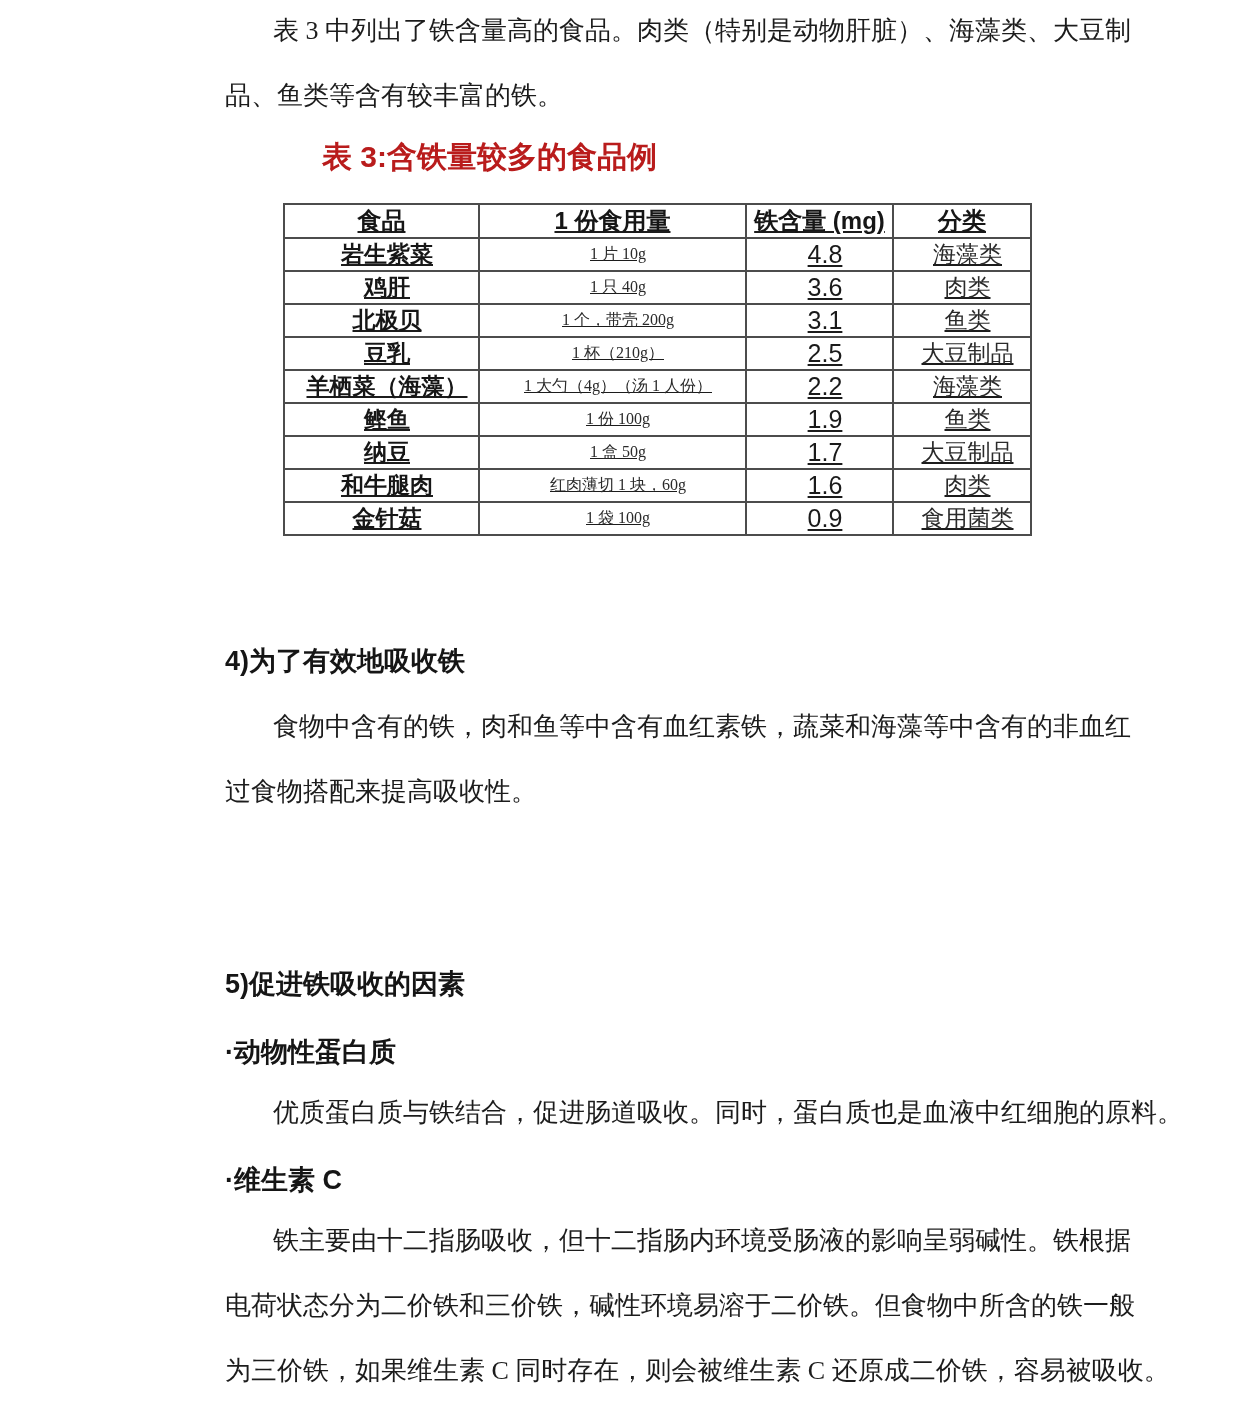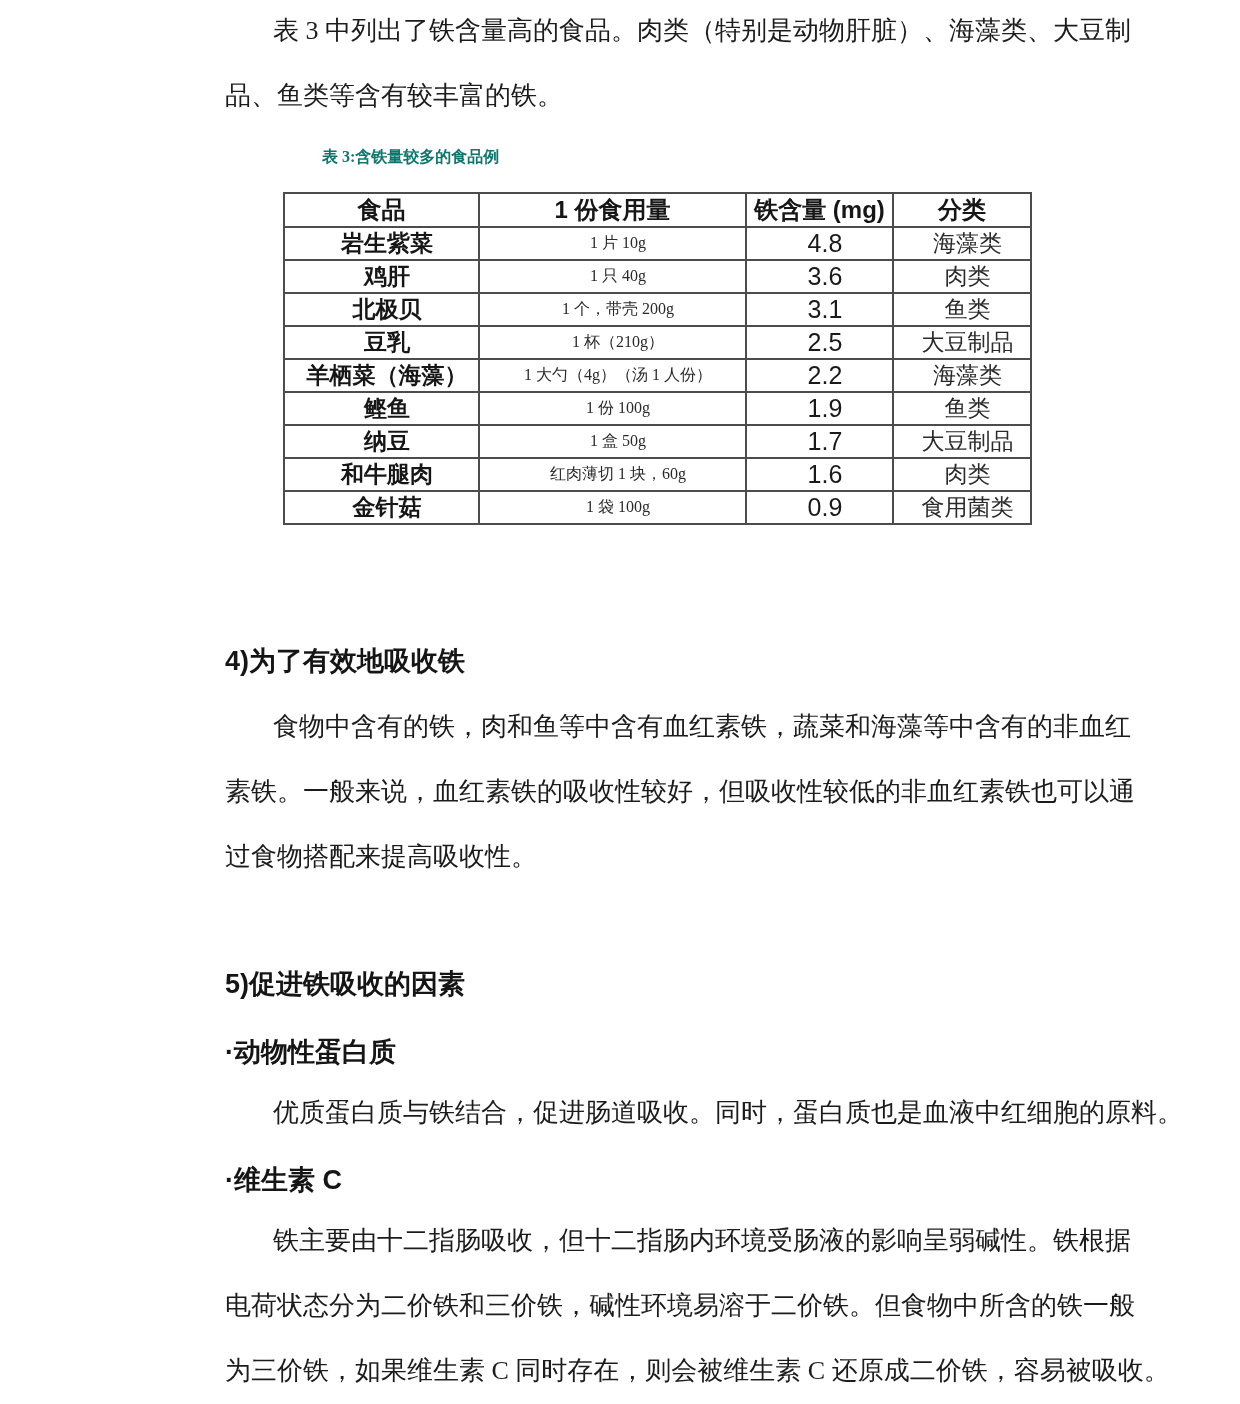--- a/index.html
+++ b/index.html
@@ -34,34 +34,35 @@
     font-family: "Liberation Sans", "DejaVu Sans", sans-serif;
     font-weight: bold;
     font-size: 27px;
     line-height: 34px;
     white-space: nowrap;
     color: #151515;
   }
   .table-title {
     left: 287px;
     top: 141px;
-    font-family: Liberation Serif, serif;
-    font-weight: bold;
-    font-size: 16px;
+    font-family: Liberation Sans, sans-serif;
+    font-weight: bold;
+    font-size: 30px;
     line-height: 32px;
     white-space: nowrap;
-    color: #0f766e;
+    color: #b91c1c;
   }
   table.food-table {
     position: absolute;
     left: 248px;
-    top: 192px;
+    top: 203px;
     border-collapse: collapse;
     table-layout: fixed;
     width: 747px;
+    text-decoration: underline;
   }
   table.food-table col.c-food { width: 195px; }
   table.food-table col.c-qty  { width: 267px; }
   table.food-table col.c-iron { width: 147px; }
   table.food-table col.c-cat  { width: 138px; }
   table.food-table th, table.food-table td {
     border: 2px solid #4c4c4c;
     text-align: center;
     vertical-align: middle;
     padding: 0 2px;
@@ -179,21 +180,20 @@
         <td class="qty-cell">1 袋 100g</td>
         <td class="iron-cell">0.9</td>
         <td class="cat-cell">食用菌类</td>
       </tr>
     </tbody>
   </table>
 
   <div class="abs heading" style="top:644px;">4)为了有效地吸收铁</div>
   <div class="abs para" style="top:694px;">
     <div class="line indent">食物中含有的铁，肉和鱼等中含有血红素铁，蔬菜和海藻等中含有的非血红</div>
-    <div class="line">素铁。一般来说，血红素铁的吸收性较好，但吸收性较低的非血红素铁也可以通</div>
     <div class="line">过食物搭配来提高吸收性。</div>
   </div>
 
   <div class="abs heading" style="top:967px;">5)促进铁吸收的因素</div>
 
   <div class="abs heading" style="top:1035px;">·动物性蛋白质</div>
   <div class="abs para" style="top:1080px;">
     <div class="line indent">优质蛋白质与铁结合，促进肠道吸收。同时，蛋白质也是血液中红细胞的原料。</div>
   </div>
 

